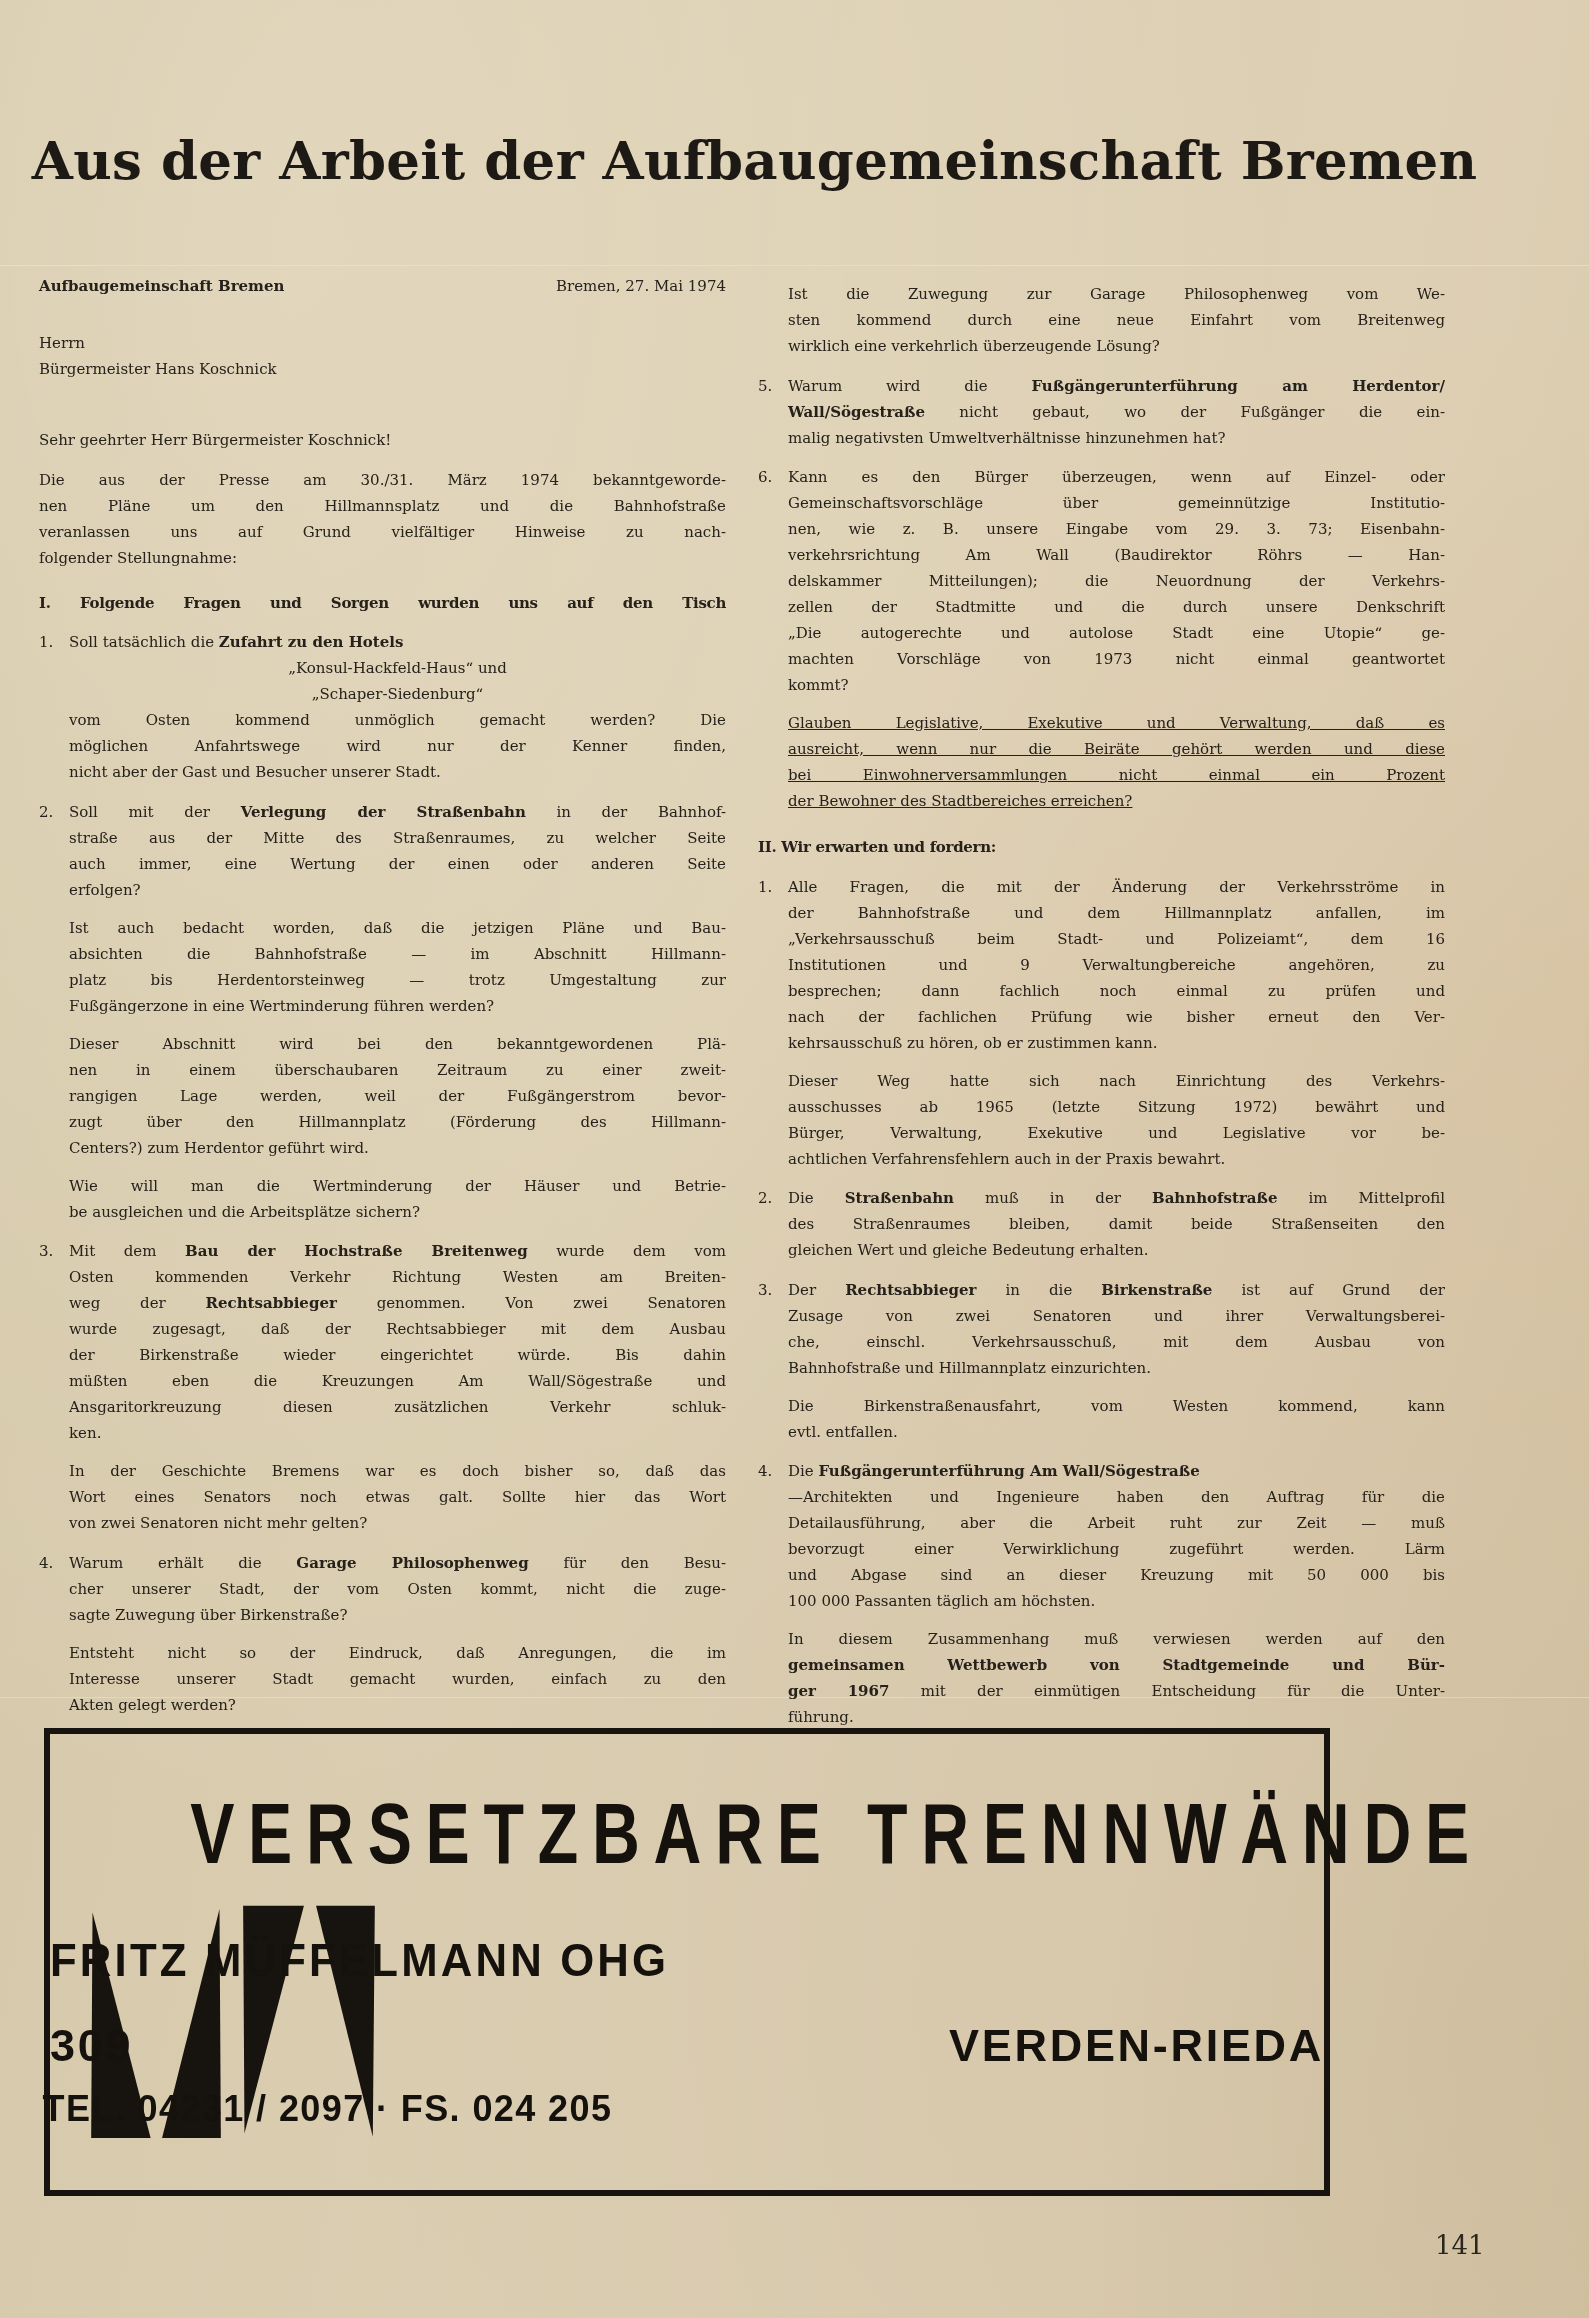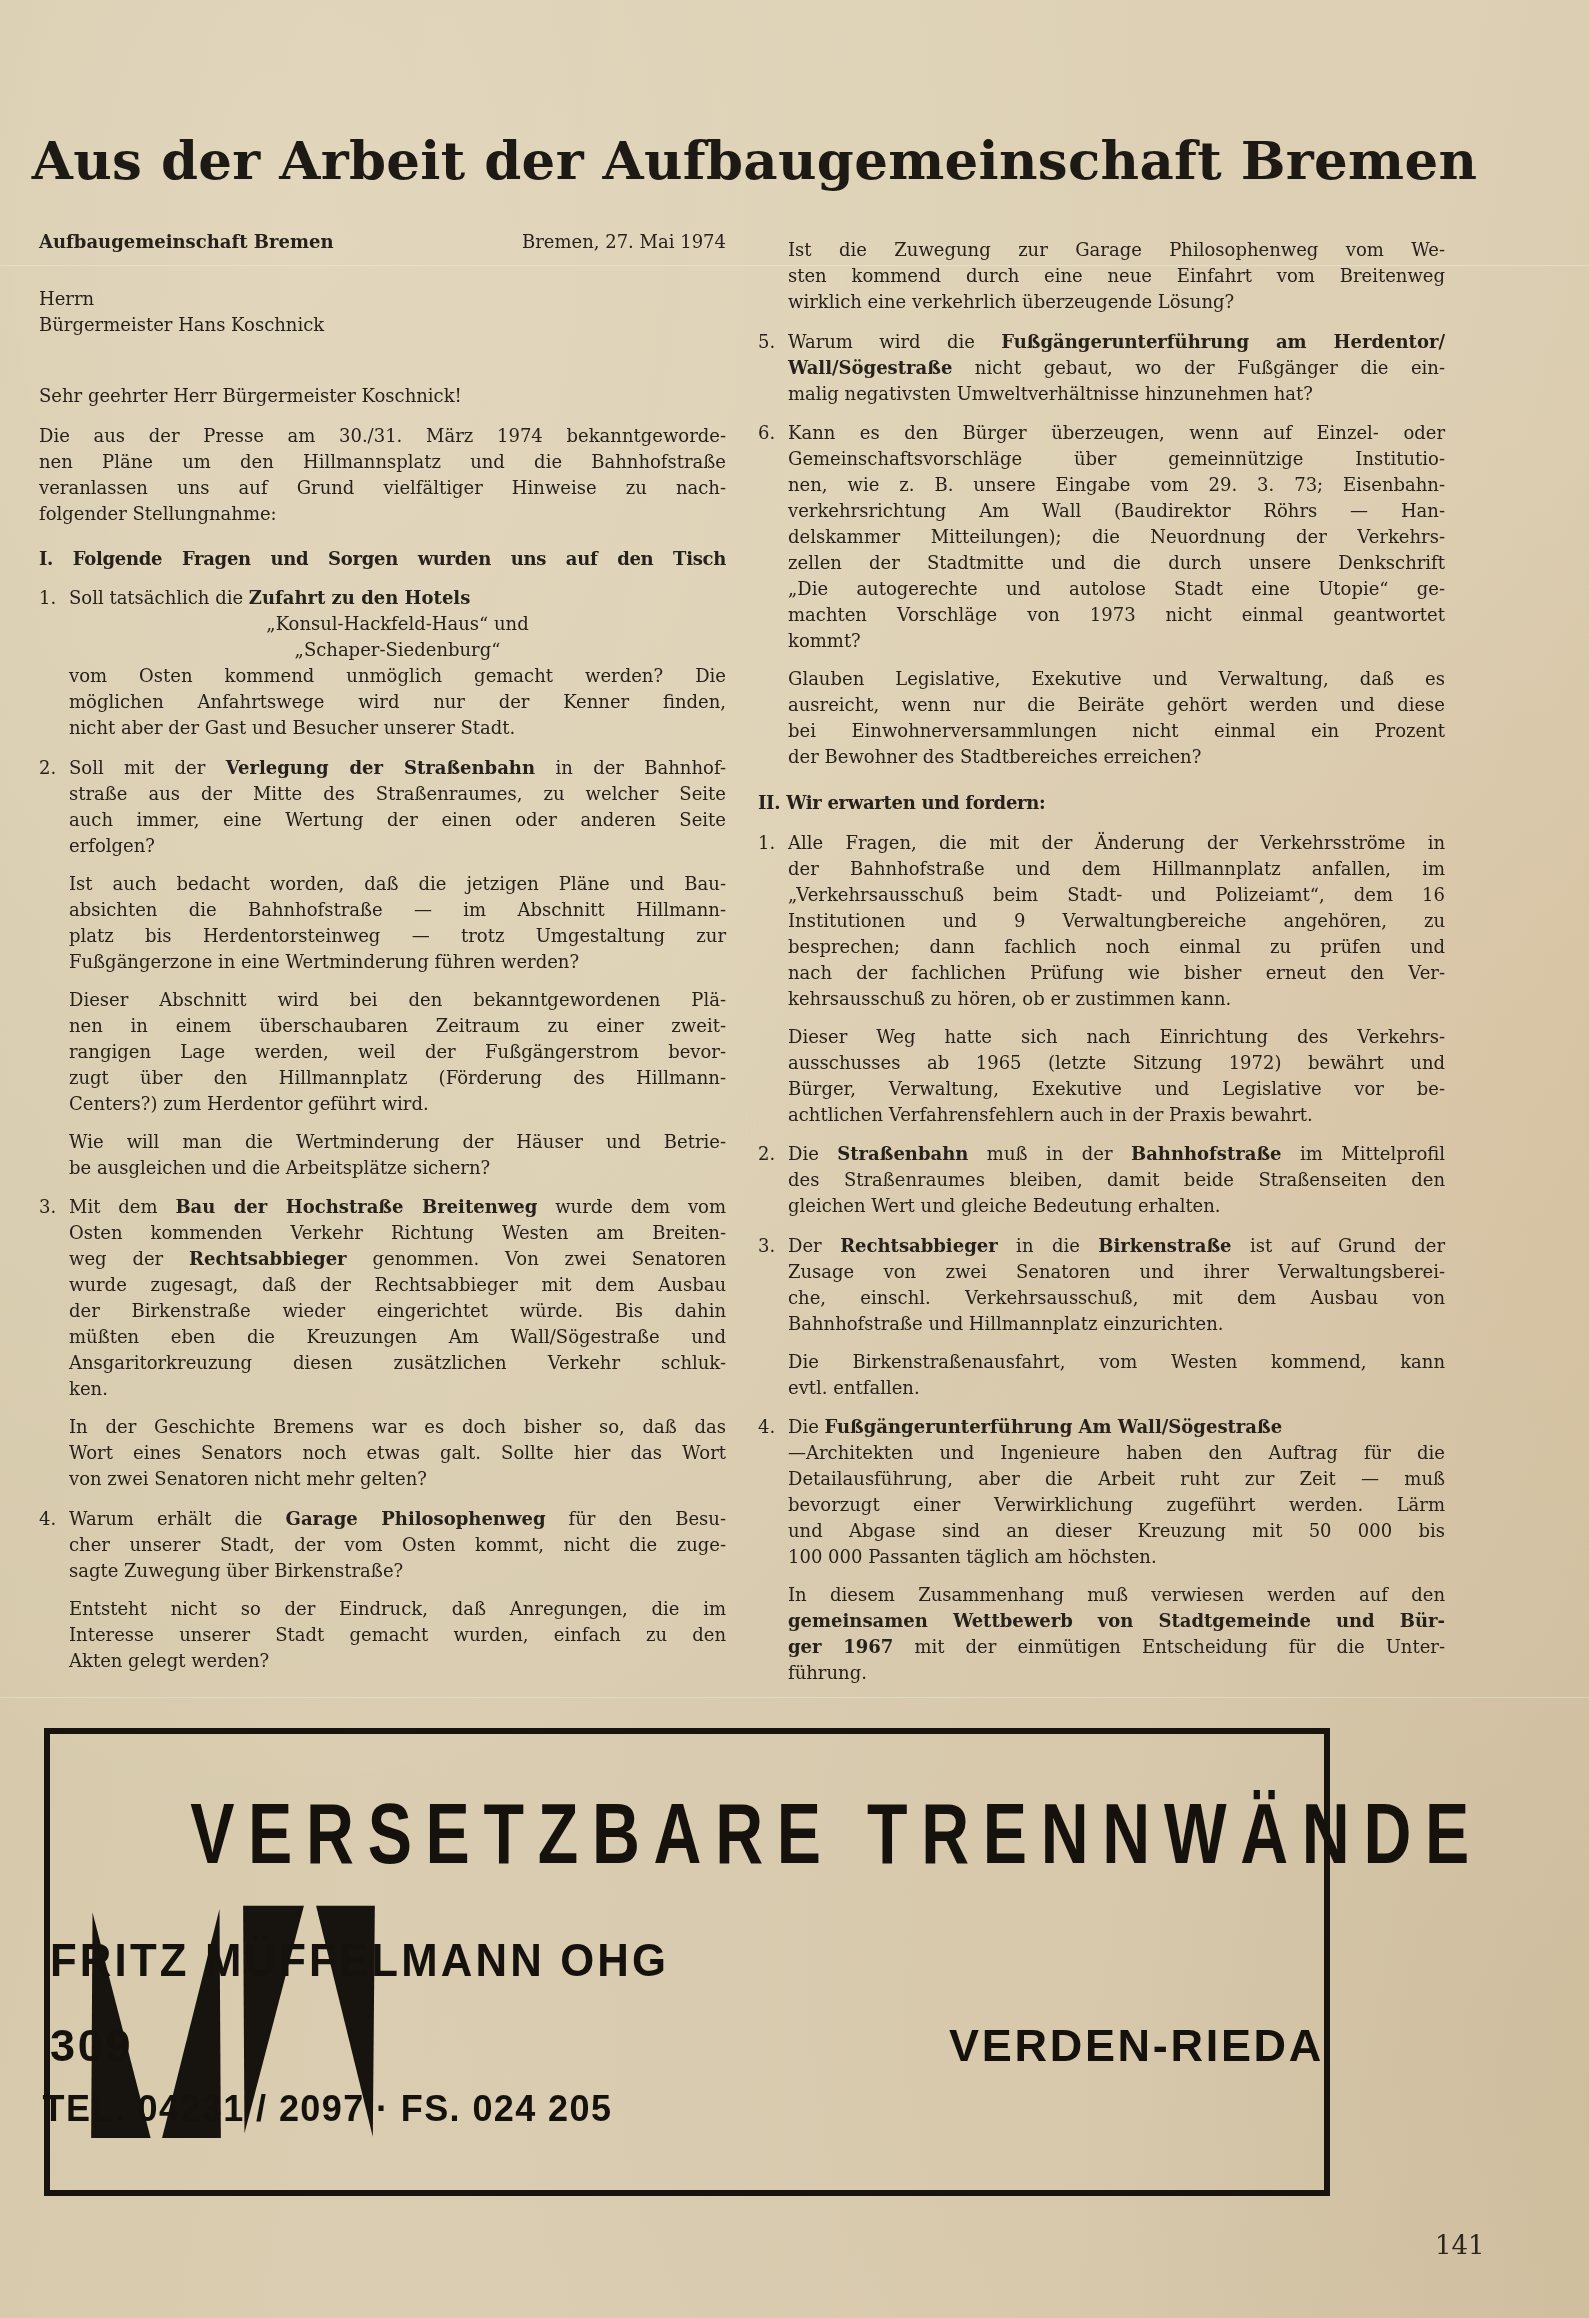--- a/index.html
+++ b/index.html
@@ -25,21 +25,21 @@
       linear-gradient(100deg,#d4c7a9,#dbceb2 45%,#ded0b5 72%,#d7c8a9),
       var(--paper);
   }
   .scanline{position:absolute;left:0;width:100%;height:1.4px;background:rgba(232,240,222,0.45);}
   .title{
     position:absolute;top:131px;left:0;width:1509px;
     margin:0;text-align:center;
     font-size:53px;line-height:58px;font-weight:bold;
     letter-spacing:0.3px;color:#1d1914;
   }
-  .col{position:absolute;width:687px;font-size:18px;line-height:26px;}
+  .col{position:absolute;width:687px;font-size:15px;line-height:26px;margin-top:44px;}
   .col-left{left:39px;top:229px;}
   .col-right{left:758px;top:237px;}
   .blk{position:relative;}
   .blk-item{padding-left:30px;}
   .blk-ip{margin-left:30px;}
   .blk-h{font-weight:bold;letter-spacing:-0.3px;}
   .num{position:absolute;left:0;top:0;line-height:26px;}
   .ln{min-height:26px;}
   .a-j{text-align:justify;text-align-last:justify;}
   .a-l{text-align:center;text-align-last:left;}
@@ -191,21 +191,21 @@
         <div class="ln a-j">Kann es den Bürger überzeugen, wenn auf Einzel- oder</div>
         <div class="ln a-j">Gemeinschaftsvorschläge über gemeinnützige Institutio-</div>
         <div class="ln a-j">nen, wie z. B. unsere Eingabe vom 29. 3. 73; Eisenbahn-</div>
         <div class="ln a-j">verkehrsrichtung Am Wall (Baudirektor Röhrs — Han-</div>
         <div class="ln a-j">delskammer Mitteilungen); die Neuordnung der Verkehrs-</div>
         <div class="ln a-j">zellen der Stadtmitte und die durch unsere Denkschrift</div>
         <div class="ln a-j">„Die autogerechte und autolose Stadt eine Utopie“ ge-</div>
         <div class="ln a-j">machten Vorschläge von 1973 nicht einmal geantwortet</div>
         <div class="ln a-l">kommt?</div>
       </div>
-      <div class="blk blk-ip" style="margin-top: 12px;">
+      <div class="blk blk-ip" style="margin-top: 12px; text-decoration: underline;">
         <div class="ln a-j">Glauben Legislative, Exekutive und Verwaltung, daß es</div>
         <div class="ln a-j">ausreicht, wenn nur die Beiräte gehört werden und diese</div>
         <div class="ln a-j">bei Einwohnerversammlungen nicht einmal ein Prozent</div>
         <div class="ln a-l">der Bewohner des Stadtbereiches erreichen?</div>
       </div>
       <div class="blk blk-h" style="margin-top: 20px;">
         <div class="ln a-l"><b>II. Wir erwarten und fordern:</b></div>
       </div>
       <div class="blk blk-item" style="margin-top: 13.5px;">
         <span class="num">1.</span>

